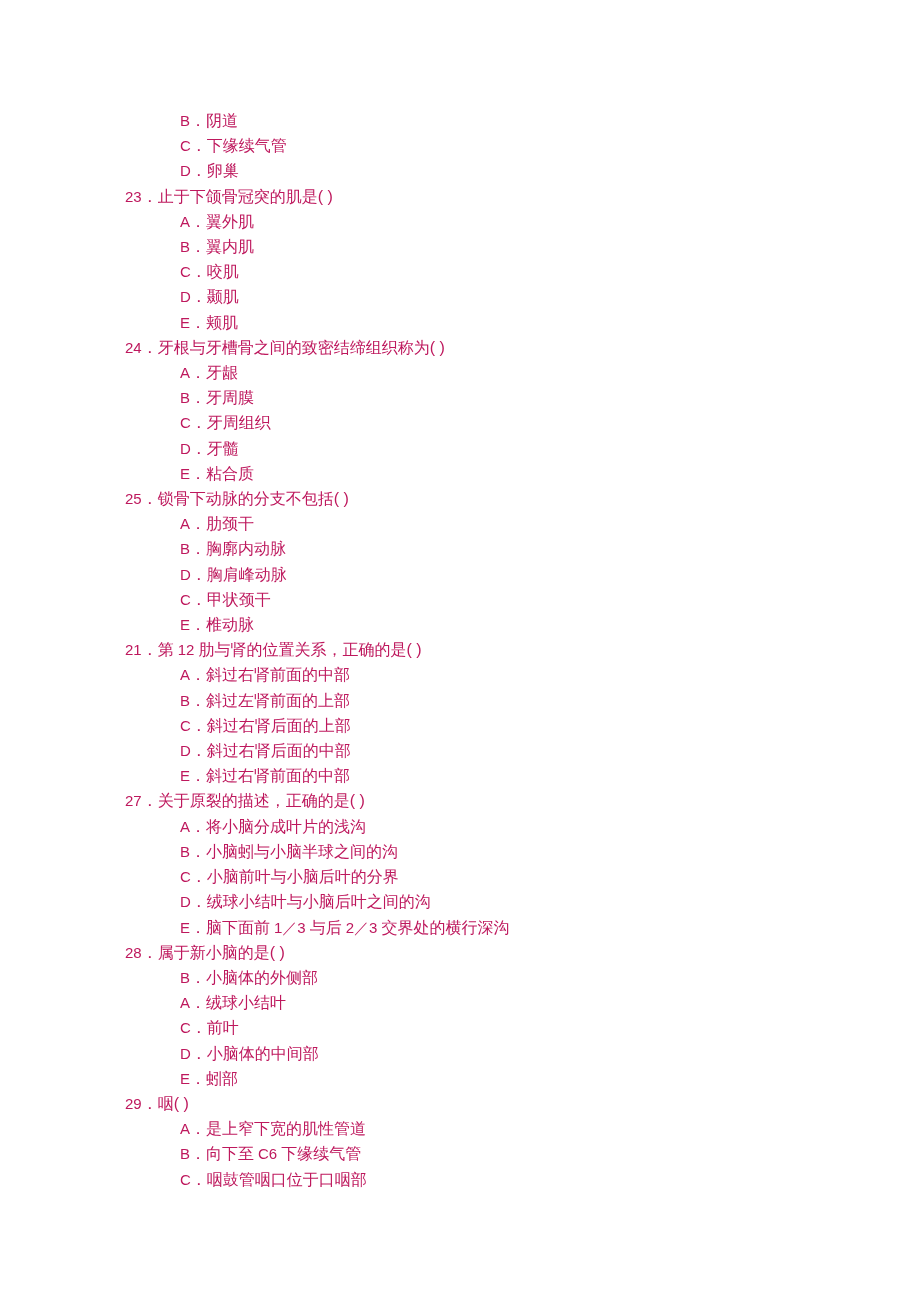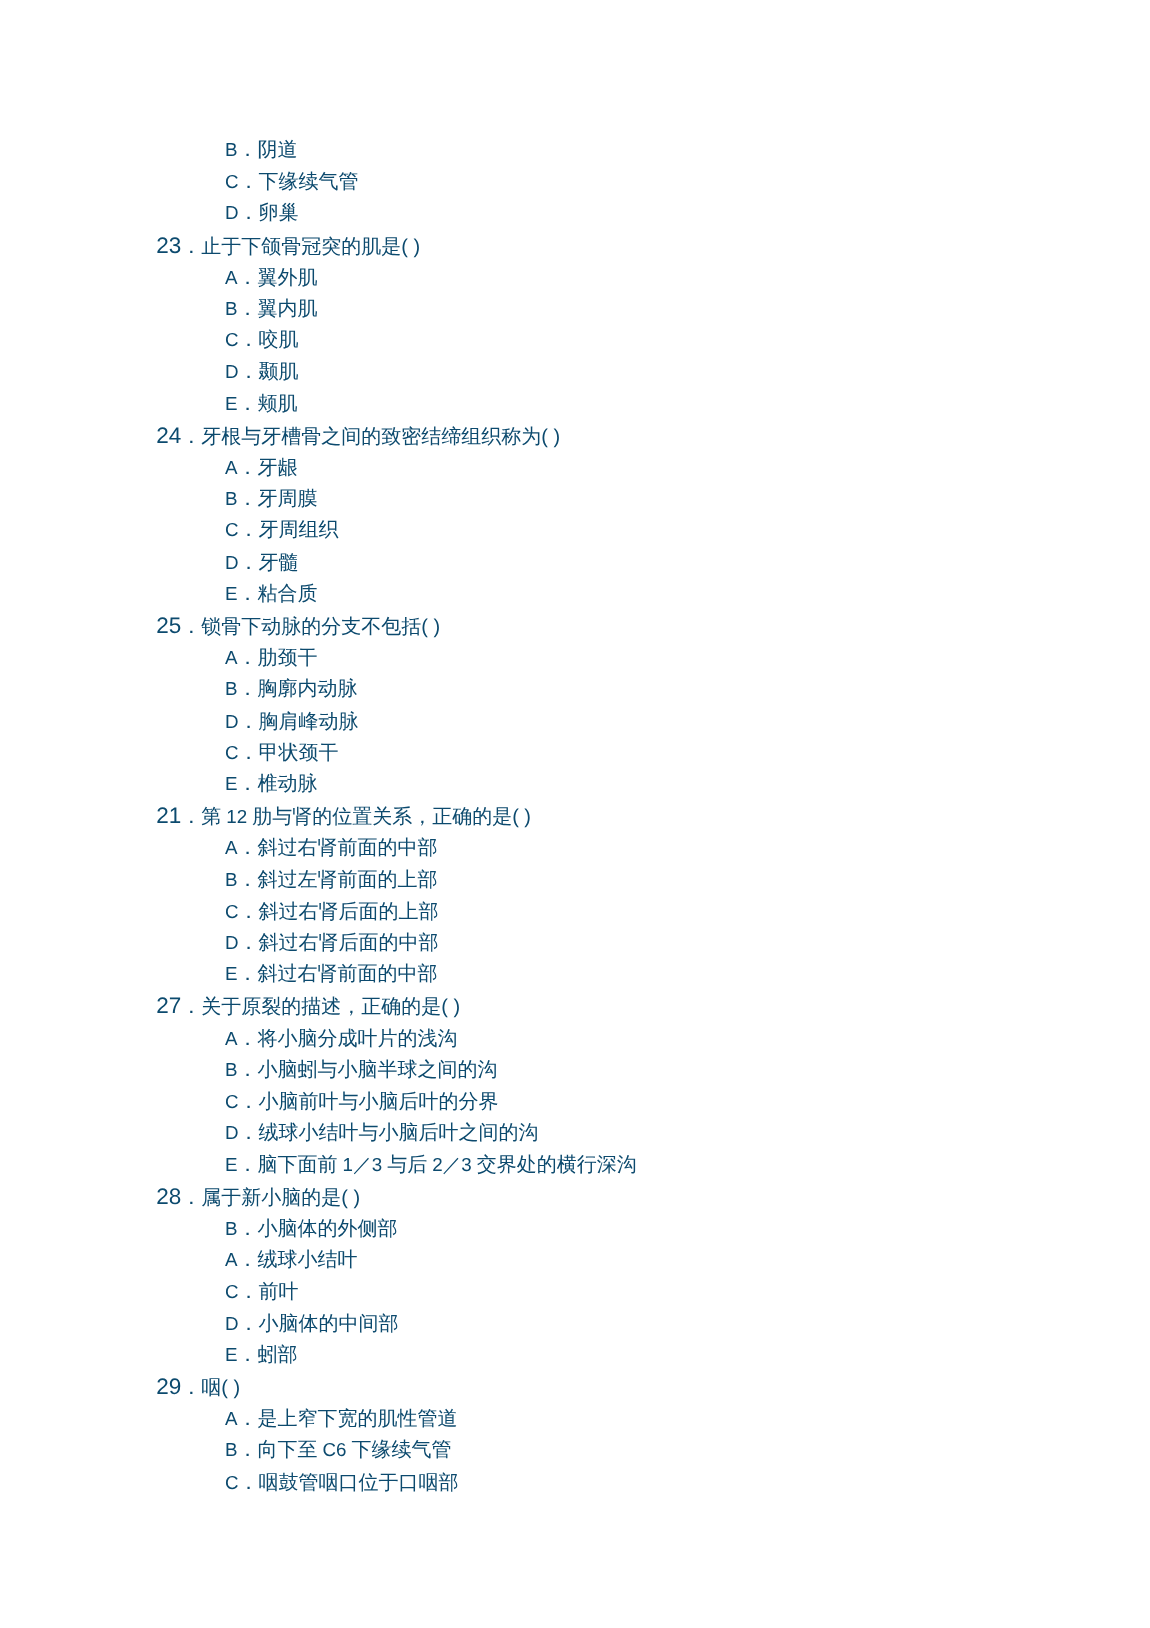--- a/index.html
+++ b/index.html
@@ -6,37 +6,37 @@
     margin: 0;
     padding: 0;
     background: #ffffff;
     font-family: "SimSun", "宋体", serif;
     width: 920px;
   }
   .page {
     padding: 108px 120px 60px 125px;
     font-size: 16px;
     line-height: 25.2px;
-    color: #0c4a6e;
+    color: #be185d;
   }
   .option-line {
     padding-left: 55px;
     white-space: nowrap;
   }
   .question-line {
     padding-left: 0px;
     white-space: nowrap;
   }
   .letter {
     font-family: Arial, "Helvetica Neue", sans-serif;
     font-size: 15px;
   }
   .qnum {
     font-family: Arial, "Helvetica Neue", sans-serif;
-    font-size: 18px;
+    font-size: 15px;
   }
   .paren {
     font-family: Arial, "Helvetica Neue", sans-serif;
   }
   .roman {
     font-family: Arial, "Helvetica Neue", sans-serif;
     font-size: 15px;
   }
 </style>
 </head>

